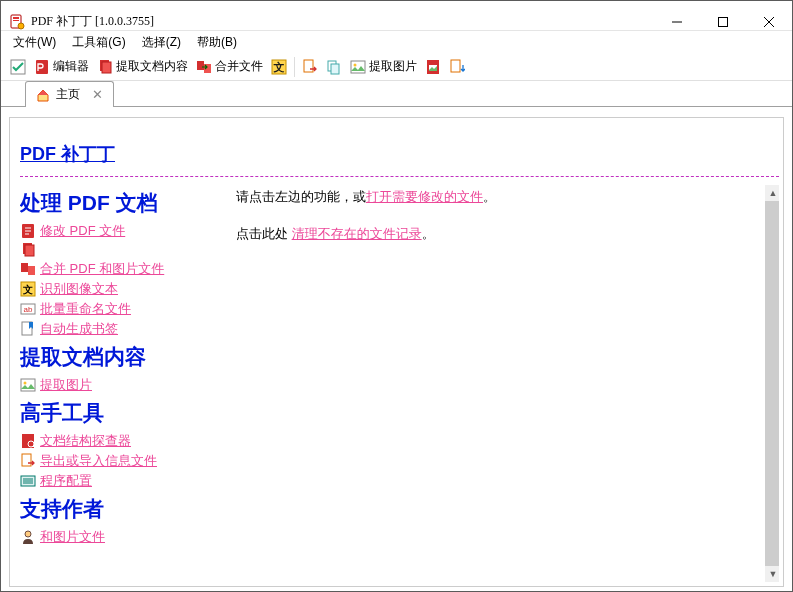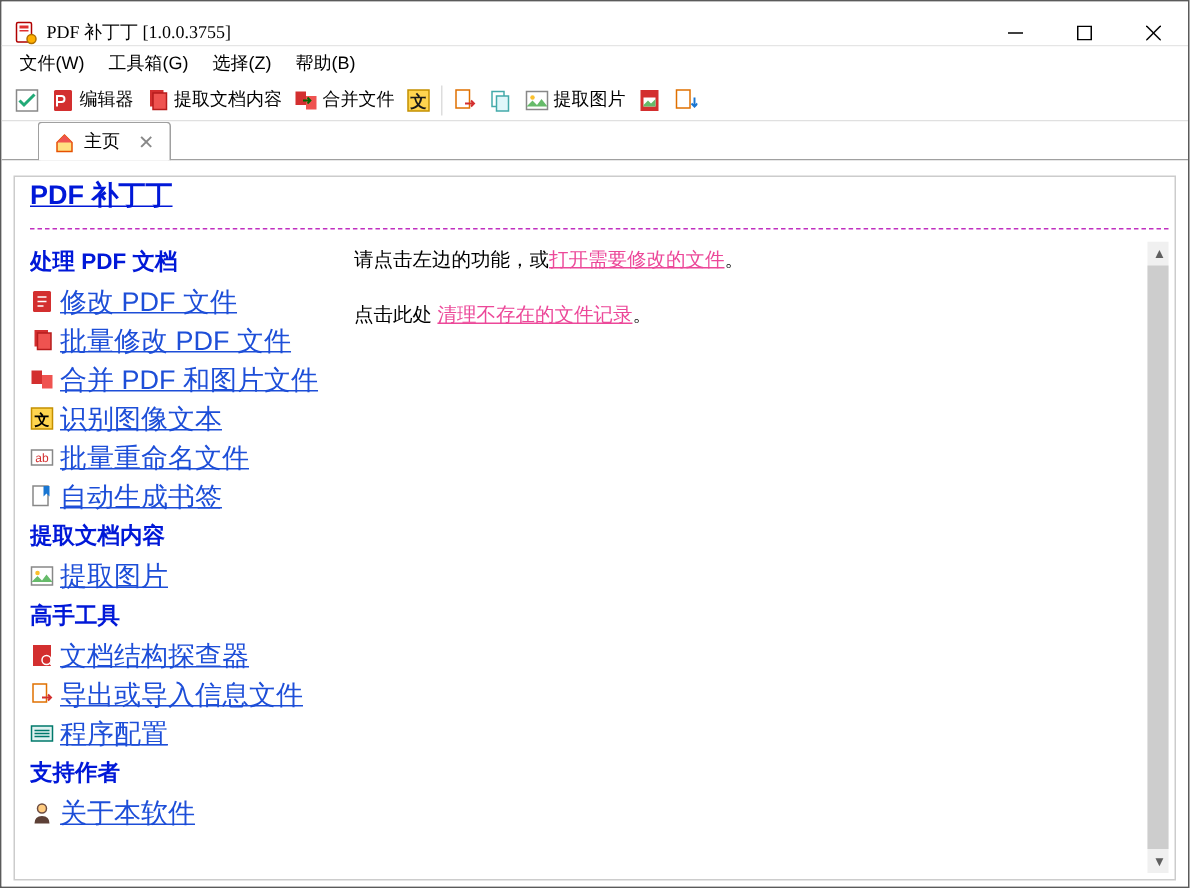--- a/index.html
+++ b/index.html
@@ -18,36 +18,36 @@
 .toolbar .tbtn { display: flex; align-items: flex-end; padding: 2px 3px; gap: 3px; cursor: default; }
 .toolbar .ticon { width: 16px; height: 16px; }
 .toolbar .sep { width: 1px; height: 20px; background: #ddd; margin: 0 2px; }
 
 .tabstrip { height: 26px; display: flex; align-items: flex-end; padding: 0 24px; background: #fff; border-bottom: 1px solid #a0a0a0; }
 .tab { display: flex; align-items: center; padding: 4px 10px; border: 1px solid #a0a0a0; border-bottom: none; border-radius: 3px 3px 0 0; background: #fff; gap: 6px; font-size: 12px; position: relative; top: 1px; }
 .tab .ticon { width: 14px; height: 14px; }
 .tab .tclose { color: #888; font-size: 13px; margin-left: 6px; }
 
 .content { display: flex; height: calc(592px - 30px - 22px - 28px - 26px - 2px); padding: 10px 8px 4px 8px; background: #fff; }
-.inner { flex: 1; border: 1px solid #ccc; display: flex; flex-direction: column; padding: 0 4px 4px 10px; overflow: hidden; }
+.inner { flex: 1; border: 1px solid #ccc; display: flex; flex-direction: column; padding: 24px 4px 4px 10px; overflow: hidden; }
 .apptitle { font-size: 18px; font-weight: bold; color: #0018d8; text-decoration: underline; margin-bottom: 6px; }
 .dashline { border: none; border-top: 1px dashed #c030c0; margin: 4px 0 8px 0; }
 
 .cols { display: flex; flex: 1; overflow: hidden; }
 .leftcol { width: 210px; padding-right: 8px; overflow: hidden; }
 .rightcol { flex: 1; padding: 0 6px; font-size: 13px; color: #000; line-height: 1.8; position: relative; }
 .scrollbar { position: absolute; right: -2px; top: 0; bottom: 0; width: 16px; background: #f0f0f0; display: flex; flex-direction: column; }
 .scrollbar .sarrow { height: 16px; display:flex; align-items:center; justify-content:center; color:#606060; font-size:9px; }
 .scrollbar .strack { flex:1; background:#f0f0f0; }
 .scrollbar .sthumb { background:#cdcdcd; height: 100%; margin: 0; }
 
-.section-h { font-size: 15px; font-weight: bold; color: #0018d8; margin: 4px 0 4px 0; }
+.section-h { font-size: 21px; font-weight: bold; color: #0018d8; margin: 4px 0 4px 0; }
 .fitem { display: flex; align-items: center; gap: 4px; padding: 1px 0; }
 .fitem .ficon { width: 16px; height: 16px; flex-shrink: 0; }
-.fitem .flink { color: #1d4ed8; text-decoration: underline; cursor: pointer; font-size: 18px; }
+.fitem .flink { color: #ec4899; text-decoration: underline; cursor: pointer; font-size: 13px; }
 .rightcol .rlink { color: #ec4899; text-decoration: underline; cursor: pointer; }
 
 
 svg { display: block; }
 </style>
 </head>
 <body>
 
 <div class="titlebar">
   <span class="ticon">
@@ -187,21 +187,20 @@
             </span>
             <span class="flink">修改 PDF 文件</span>
           </div>
         <div class="fitem">
             <span class="ficon">
               <svg viewBox="0 0 16 16">
                 <rect x="3" y="1" width="9" height="11" fill="#d32f2f"></rect>
                 <rect x="5" y="3" width="9" height="11" fill="#ef5350" stroke="#b71c1c"></rect>
               </svg>
             </span>
-            <span class="flink">批量修改 PDF 文件</span>
           </div>
         <div class="fitem">
             <span class="ficon">
               <svg viewBox="0 0 16 16">
                 <rect x="1" y="2" width="7" height="9" fill="#d32f2f"></rect>
                 <rect x="8" y="5" width="7" height="9" fill="#ef5350"></rect>
               </svg>
             </span>
             <span class="flink">合并 PDF 和图片文件</span>
           </div>
@@ -278,21 +277,21 @@
           </div>
 
         <div class="section-h">支持作者</div>
         <div class="fitem">
             <span class="ficon">
               <svg viewBox="0 0 16 16">
                 <circle cx="8" cy="5" r="3" fill="#ffcc80" stroke="#6d4c41"></circle>
                 <path d="M3 15 Q3 10 8 10 Q13 10 13 15 Z" fill="#5d4037"></path>
               </svg>
             </span>
-            <span class="flink">关于本软件</span>
+            <span class="flink">和图片文件</span>
           </div>
 
       </div>
       <div class="rightcol">
         <p>
           <span>请点击左边的功能，或</span><a class="rlink">打开需要修改的文件</a><span>。</span>
         </p>
         <p style="margin-top:14px">
           <span>点击此处 </span><a class="rlink">清理不存在的文件记录</a><span>。</span>
         </p>

